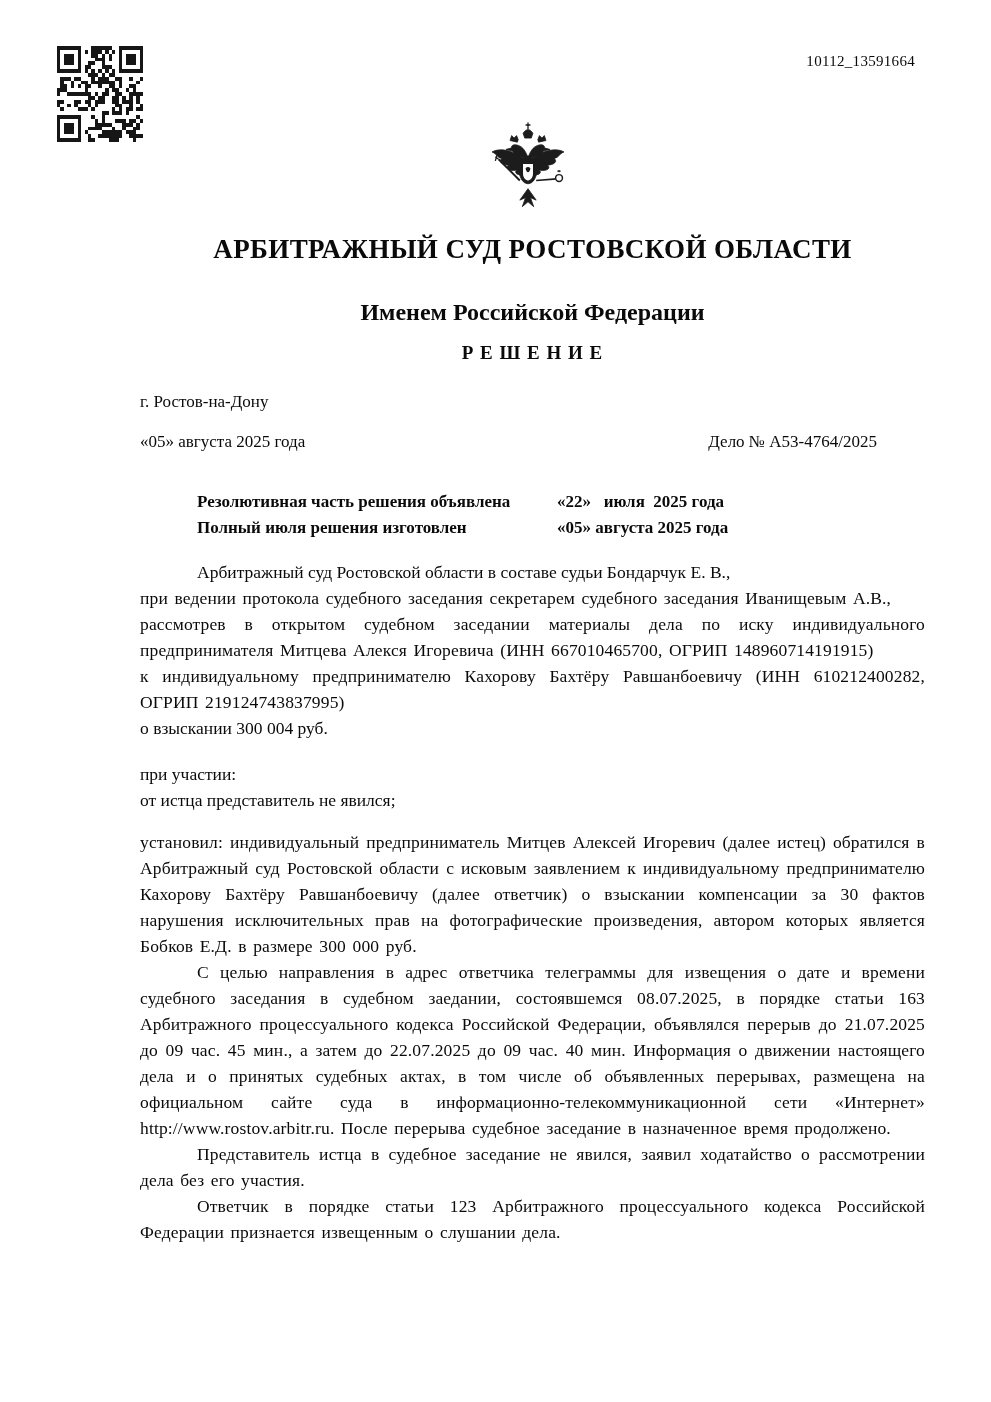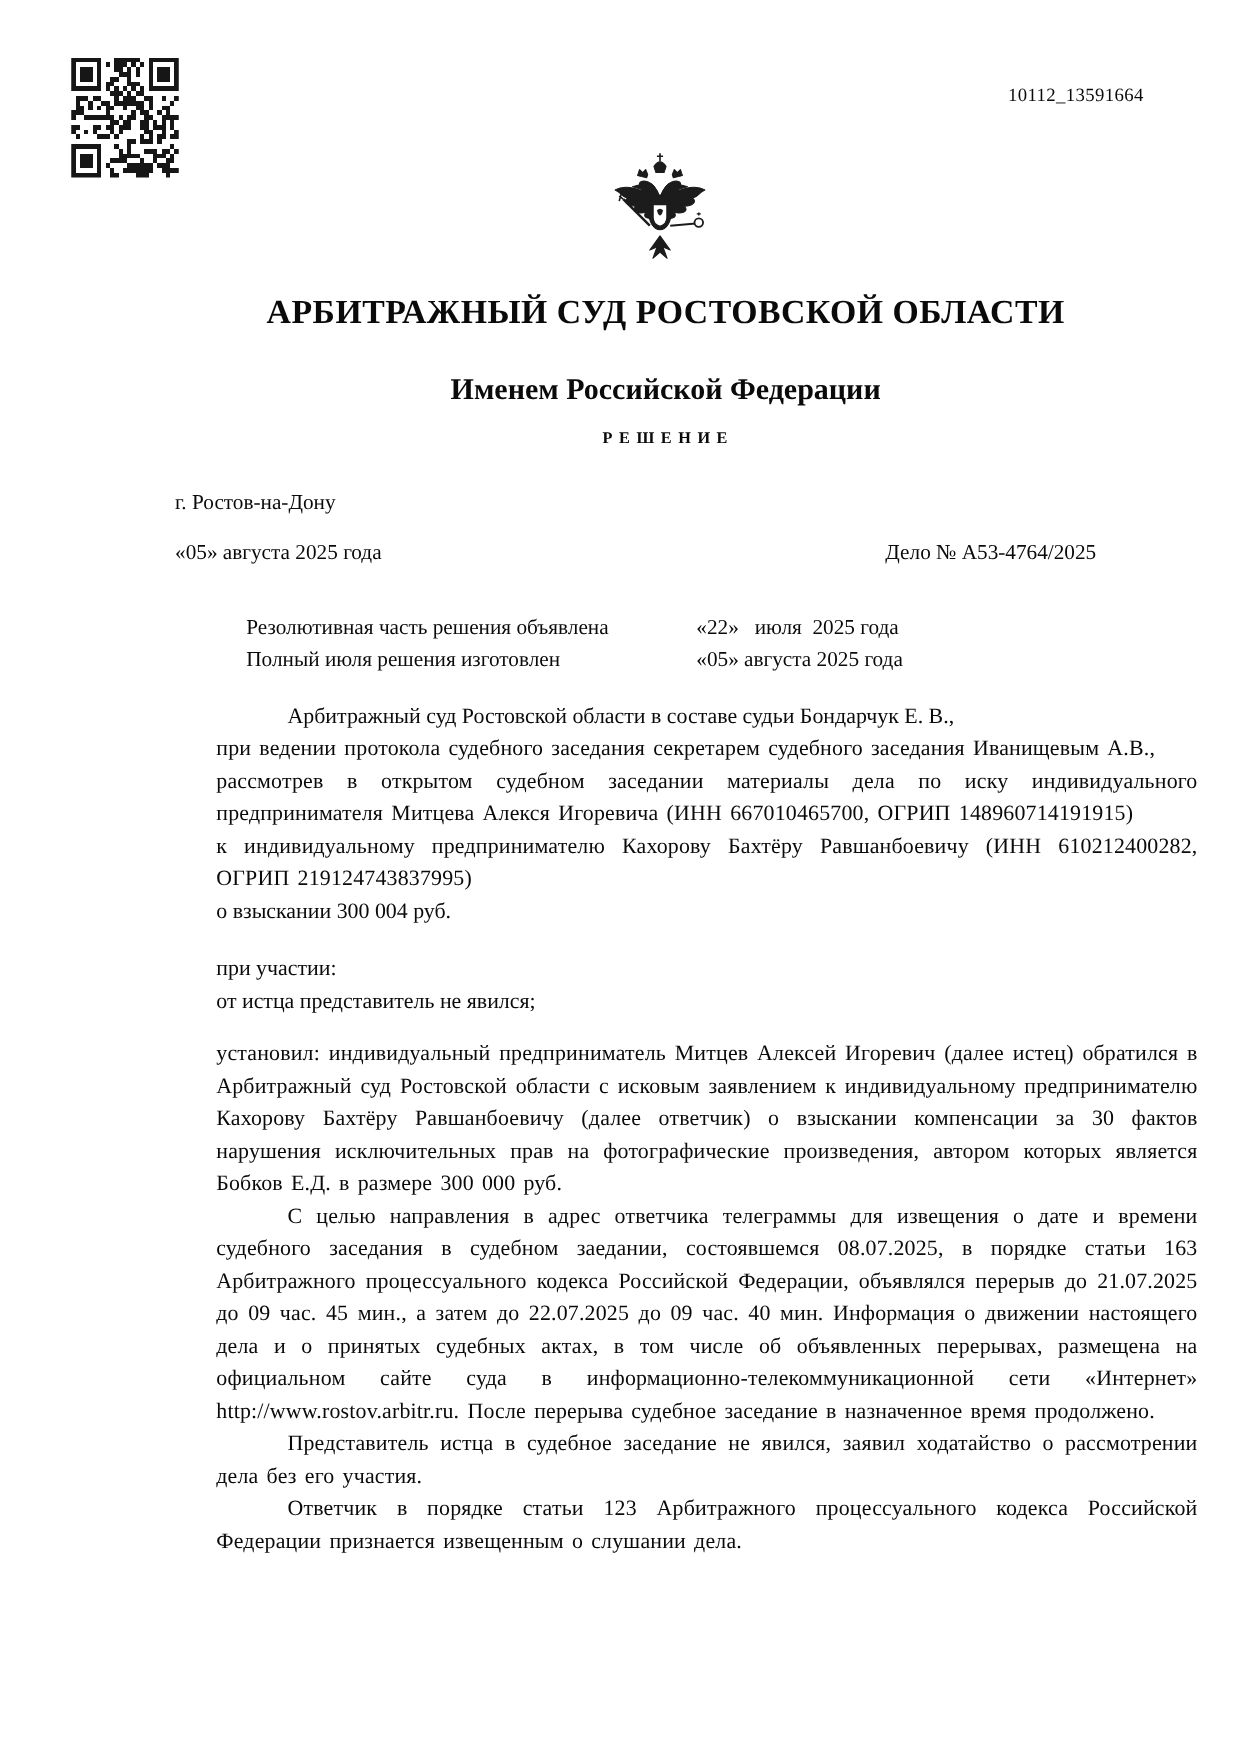--- a/index.html
+++ b/index.html
@@ -1,39 +1,39 @@
 <!DOCTYPE html>
 <html lang="ru"><head>
 <meta charset="utf-8">
 <style>
   html,body{margin:0;padding:0;background:#ffffff;}
   .page{
     position:relative;width:991px;height:1402px;background:#ffffff;
     font-family:"Liberation Serif","DejaVu Serif",serif;color:#0a0a0a;
     overflow:hidden;margin:0 auto;
   }
-  .doc-id{position:absolute;top:69px;right:76px;font-size:15px;letter-spacing:.3px;}
+  .doc-id{position:absolute;top:53px;right:76px;font-size:15px;letter-spacing:.3px;}
   .qr{position:absolute;top:46px;left:57px;width:86px;height:96px;}
   .qr svg{width:100%;height:100%;}
   .emblem{position:absolute;top:114px;left:479px;width:98px;height:102px;}
   .emblem svg{width:100%;height:100%;}
   .centered-block{position:absolute;left:140px;width:785px;text-align:center;}
   .court-name{top:234px;font-size:27px;font-weight:bold;letter-spacing:.4px;}
   .subtitle{top:299px;font-size:24px;font-weight:bold;}
-  .decision-title{top:342px;font-size:13px;font-weight:bold;letter-spacing:1px;}
+  .decision-title{top:342px;font-size:19px;font-weight:bold;letter-spacing:1px;}
   .city-line{position:absolute;top:392px;left:140px;font-size:17px;}
   .date-row{position:absolute;top:432px;left:140px;width:785px;display:flex;
     justify-content:space-between;font-size:17px;}
   .case-number{margin-right:48px;text-align:right;}
-  .resolutive{position:absolute;top:489px;left:197px;font-size:17px;line-height:26px;}
+  .resolutive{position:absolute;top:489px;left:197px;font-size:17px;line-height:26px;font-weight:bold;}
   .res-line{display:flex;}
   .res-label{width:360px;flex:0 0 360px;}
   .res-value{white-space:pre;}
   .content{position:absolute;top:559px;left:140px;width:785px;font-size:17.5px;
-    line-height:26px;margin-left:33px;}
+    line-height:26px;}
   .content p{margin:0;}
   .justify{text-align:justify;word-spacing:2px;letter-spacing:.15px;}
   .indent{text-indent:57px;}
   .gap-sm{margin-top:20px !important;}
   .gap-md{margin-top:16px !important;}
 </style>
 </head>
 <body>
 
 <div class="page">

